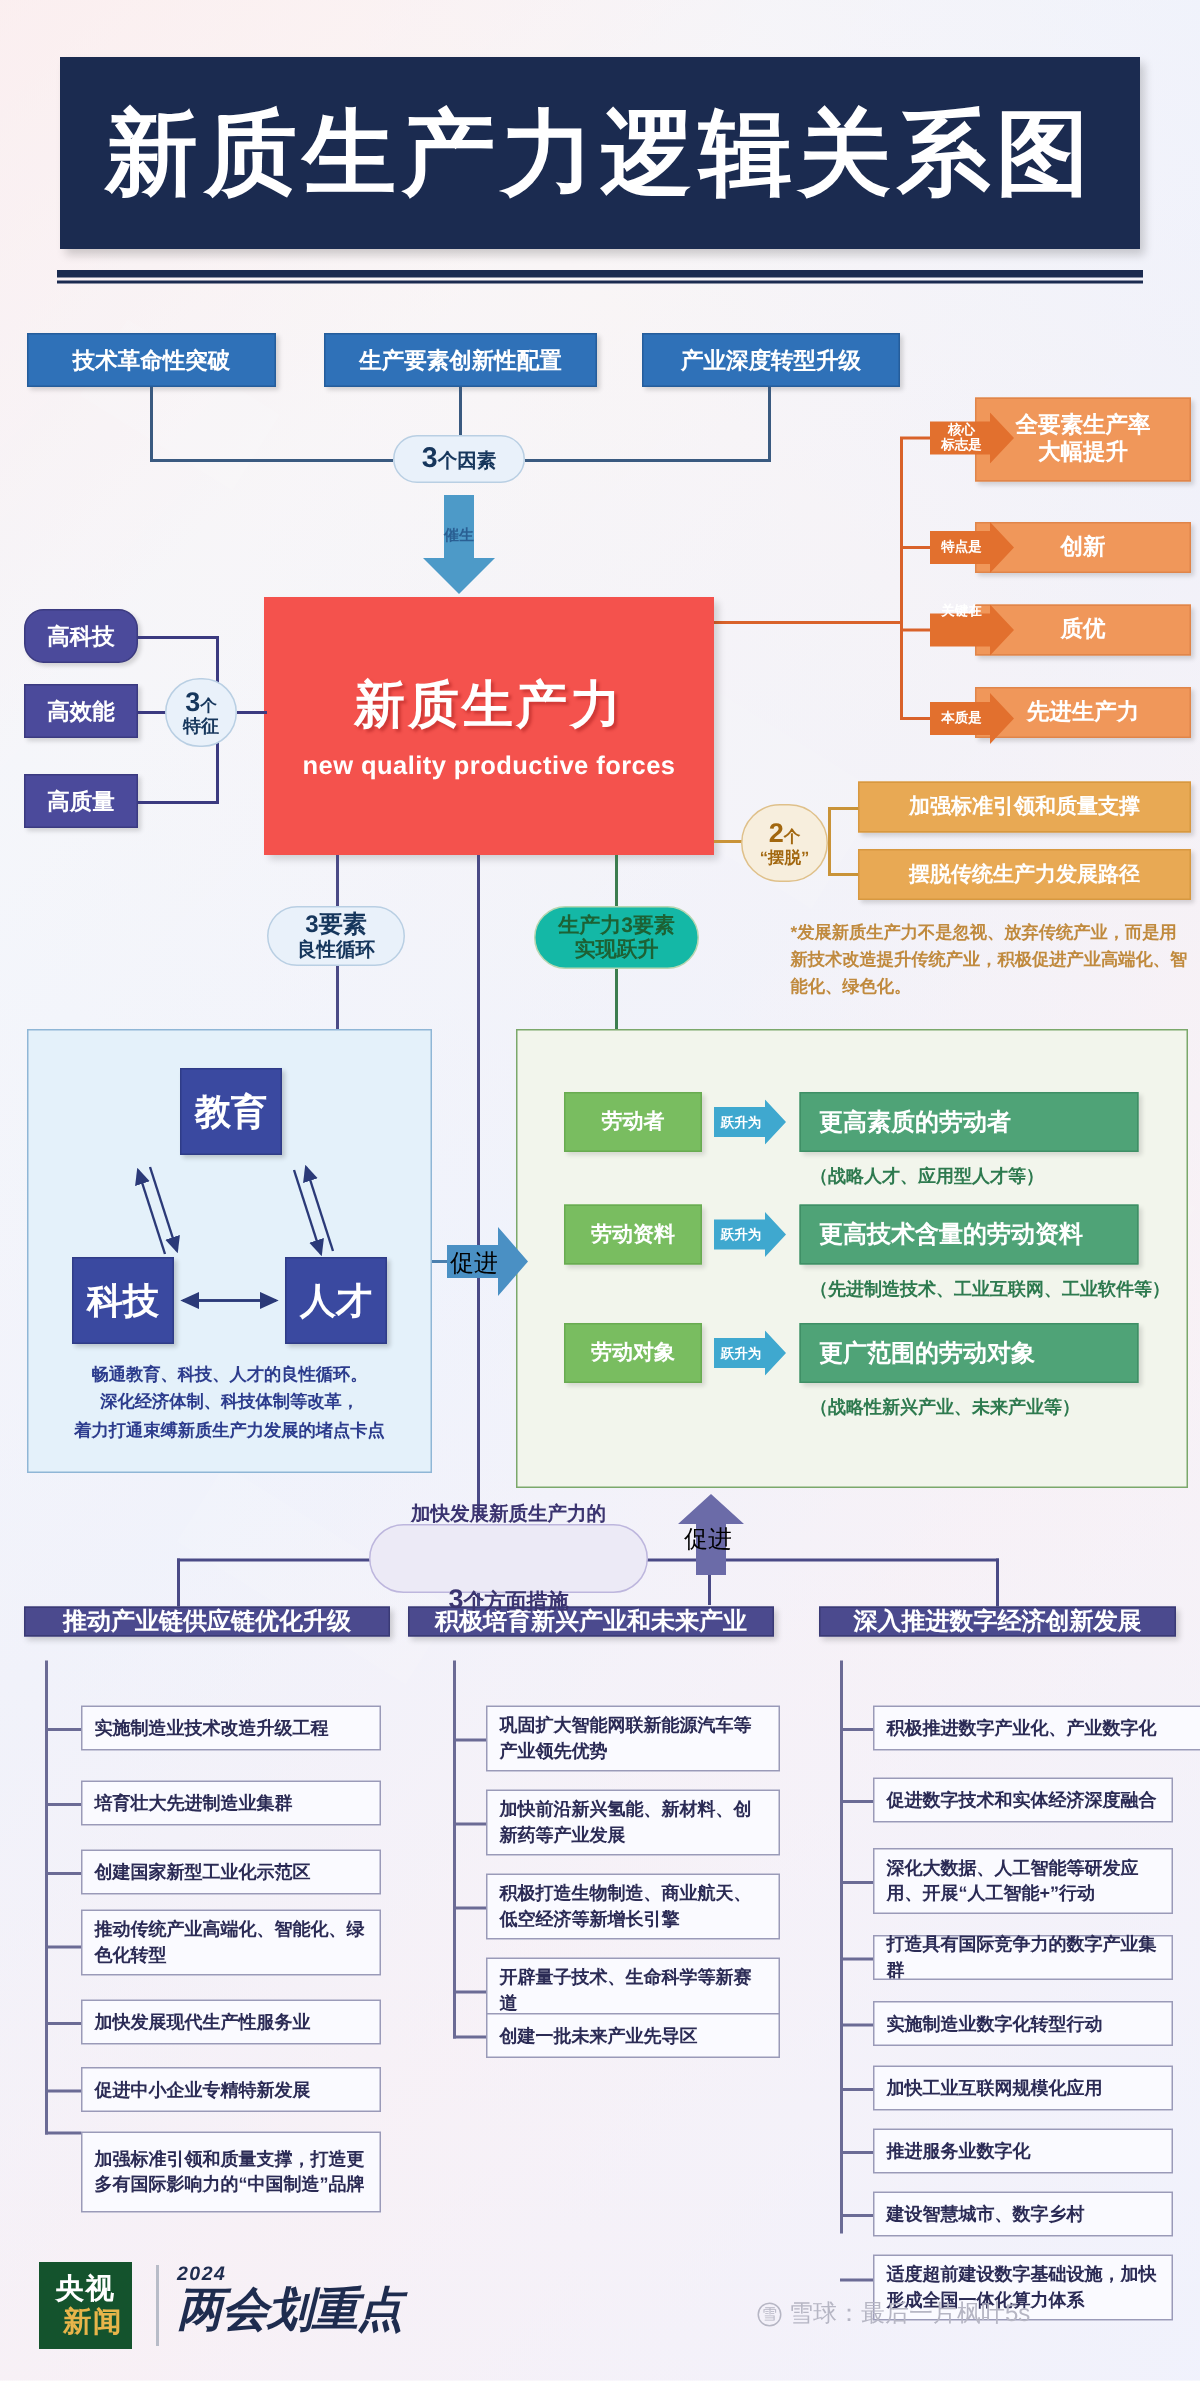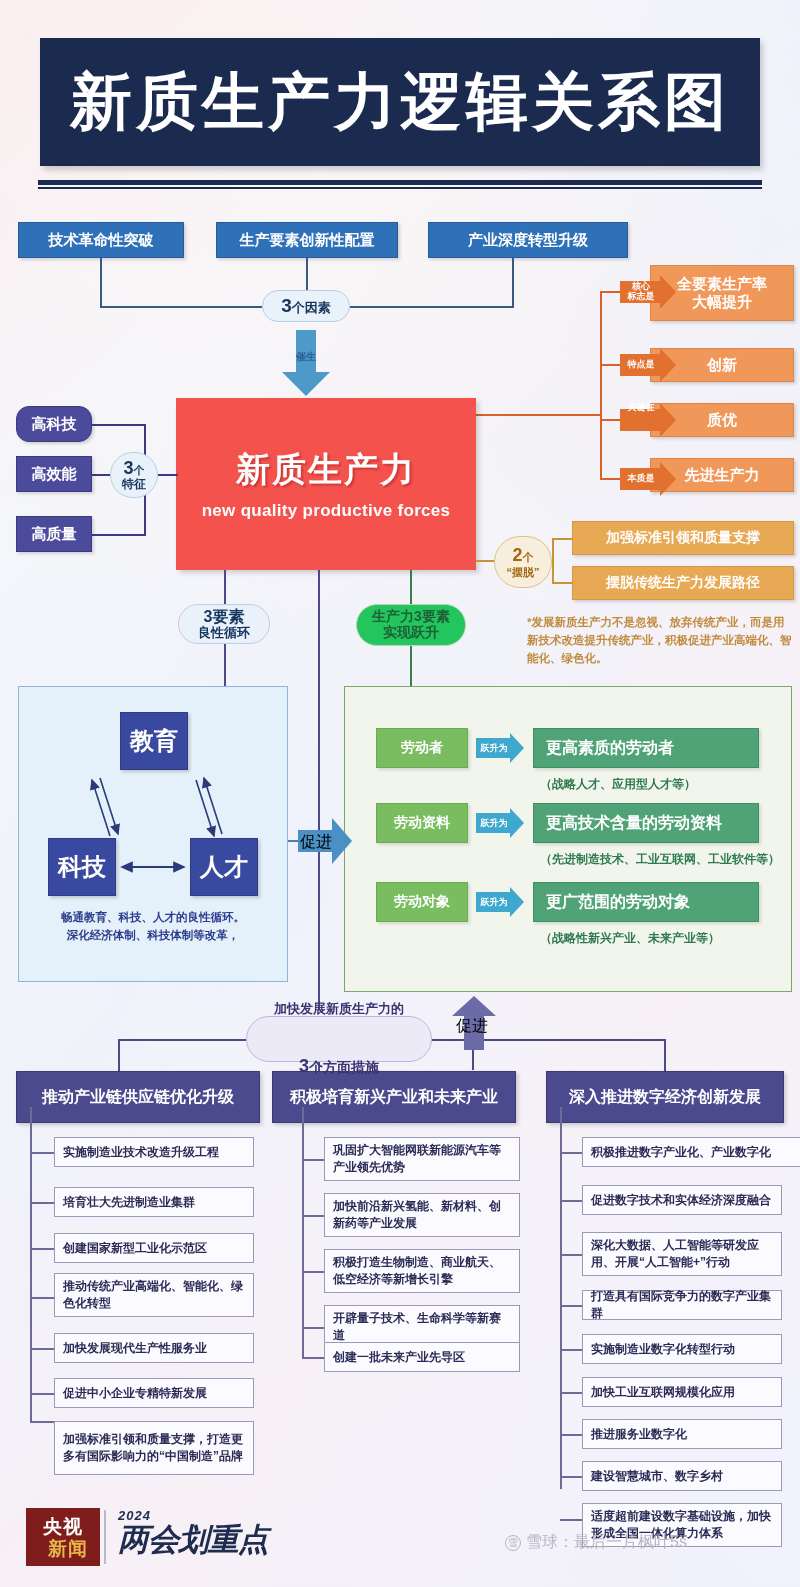--- a/index.html
+++ b/index.html
@@ -42,21 +42,21 @@
   .hline { height: 2px; }
   .pline { background: #4a4a86; }
   .gline { background: #3c7d4f; }
 
   .pill {
     position: absolute; background: #e9f1fa; border: 1px solid #b9cfe3;
     border-radius: 999px; color: #16365c; font-weight: bold;
     display: flex; flex-direction: column; align-items: center; justify-content: center;
     line-height: 1.12; text-align: center; z-index: 6;
   }
-  .pill.green { background:#22c55e; border-color:#b7d6b1; color:#1d6134; }
+  .pill.green { background:#14b8a6; border-color:#b7d6b1; color:#1d6134; }
   .pill.purple { background:#eceaf6; border-color:#bdb6dd; color:#3b3470;gap:39px; }
   .pill .big { font-size: 16px; }
 
   
   #cuisheng-arrow { position:absolute; left:282px; top:330px; width:48px; height:66px; z-index:5;}
   #cuisheng-label { position:absolute; left:284px; top:350px; width:44px; text-align:center;
      font-size:10px; color:#2a5f93; font-weight:bold; z-index:7;}
 
   
   #core-box {
@@ -148,35 +148,35 @@
     position:absolute; left:0; top:0; width:36px; height:30px; z-index:2;
     display:flex; align-items:center; justify-content:center;
     color:#fff; font-size:9px; font-weight:bold;
   }
 
   
   .cujin { position:absolute; z-index:6; }
 
   
   .col-head {
-    position:absolute; height:52px; background:#4b4a8e; border:1px solid #3a3a75;
+    position:absolute; height:20px; background:#4b4a8e; border:1px solid #3a3a75;
     color:#fff; font-weight:bold; font-size:16px;
     display:flex; align-items:center; justify-content:center;
     box-shadow:2px 2px 4px rgba(0,0,0,.18);
   }
   .item {
     position:absolute; background:#fafaff; border:1px solid #9a9ab8;
     color:#2b2b55; font-size:12px; font-weight:bold; line-height:1.38;
     display:flex; align-items:center; padding:4px 8px;
   }
   .stem { position:absolute; background:#6b6b95; }
 
   
   #logo-badge {
-    position:absolute; left:26px; top:1508px; width:74px; height:58px; background:#7f1d1d;
+    position:absolute; left:26px; top:1508px; width:62px; height:58px; background:#14532d;
     display:flex; flex-direction:column; align-items:center; justify-content:center; line-height:1;
   }
   #logo-badge .r1 { color:#fff; font-size:19px; font-weight:bold; letter-spacing:1px; }
   #logo-badge .r2 { color:#e8b54a; font-size:19px; font-weight:bold; letter-spacing:1px; margin-top:3px;margin-left:10px;}
   #logo-div { position:absolute; left:104px; top:1510px; width:2px; height:54px; background:#b8bcc8; }
   #logo-year { position:absolute; left:118px; top:1508px; color:#1e2c4f; font-size:13px;
     font-weight:bold; font-style:italic; letter-spacing:1px; }
   #logo-slogan { position:absolute; left:118px; top:1519px; color:#1e2c4f; font-size:31px;
     font-weight:bold; font-style:italic; letter-spacing:-1px; font-family:"DejaVu Sans", sans-serif; }
   #watermark { position:absolute; left:505px; top:1532px; color:#b6b6c4; font-size:16px;
@@ -197,21 +197,21 @@
 </div>
 <div id="title-rule"></div>
 <div id="title-rule2"></div>
 
 <div class="blue-top" style="left:18px;  top:222px; width:166px;">
   <span>技术革命性突破</span>
 </div>
 <div class="blue-top" style="left:216px; top:222px; width:182px;">
   <span>生产要素创新性配置</span>
 </div>
-<div class="blue-top" style="left:428px; top:222px; width:200px;">
+<div class="blue-top" style="left:428px; top:222px; width:172px;">
   <span>产业深度转型升级</span>
 </div>
 
 <div class="line vline" style="left:100px; top:258px; height:50px;"></div>
 <div class="line vline" style="left:306px; top:258px; height:44px;"></div>
 <div class="line vline" style="left:512px; top:258px; height:50px;"></div>
 <div class="line hline" style="left:100px; top:306px; width:162px;"></div>
 <div class="line hline" style="left:350px; top:306px; width:164px;"></div>
 
 <div class="pill" style="left:262px; top:290px; width:88px; height:32px;">
@@ -365,20 +365,21 @@
   <line x1="92" y1="150" x2="74" y2="94" stroke="#2b3a78" stroke-width="1.6" marker-end="url(#ah)"></line>
   <line x1="82" y1="92" x2="100" y2="148" stroke="#2b3a78" stroke-width="1.6" marker-end="url(#ah)"></line>
   <line x1="178" y1="94" x2="196" y2="150" stroke="#2b3a78" stroke-width="1.6" marker-end="url(#ah)"></line>
   <line x1="204" y1="148" x2="186" y2="92" stroke="#2b3a78" stroke-width="1.6" marker-end="url(#ah)"></line>
   <line x1="104" y1="181" x2="166" y2="181" stroke="#2b3a78" stroke-width="1.8" marker-end="url(#ah)"></line>
   <line x1="166" y1="181" x2="104" y2="181" stroke="#2b3a78" stroke-width="1.8" marker-end="url(#ah)"></line>
 </svg>
 <div id="tri-caption">
   <div>畅通教育、科技、人才的良性循环。</div>
   <div>深化经济体制、科技体制等改革，</div>
+  <div>着力打通束缚新质生产力发展的堵点卡点</div>
 </div>
 
 <div class="line hline" style="left:288px; top:840px; width:12px; background:#4a7fae;"></div>
 <svg class="cujin" style="left:298px; top:818px; width:54px; height:46px;" viewBox="0 0 54 46">
   <path d="M0 12 H34 V0 L54 23 L34 46 V34 H0 Z" fill="#4a90c4"></path>
 </svg>
 <div class="cujin lbl" style="left:300px; top:832px; width:34px; height:18px;">促进</div>
 
 <div id="green-panel"></div>
 

